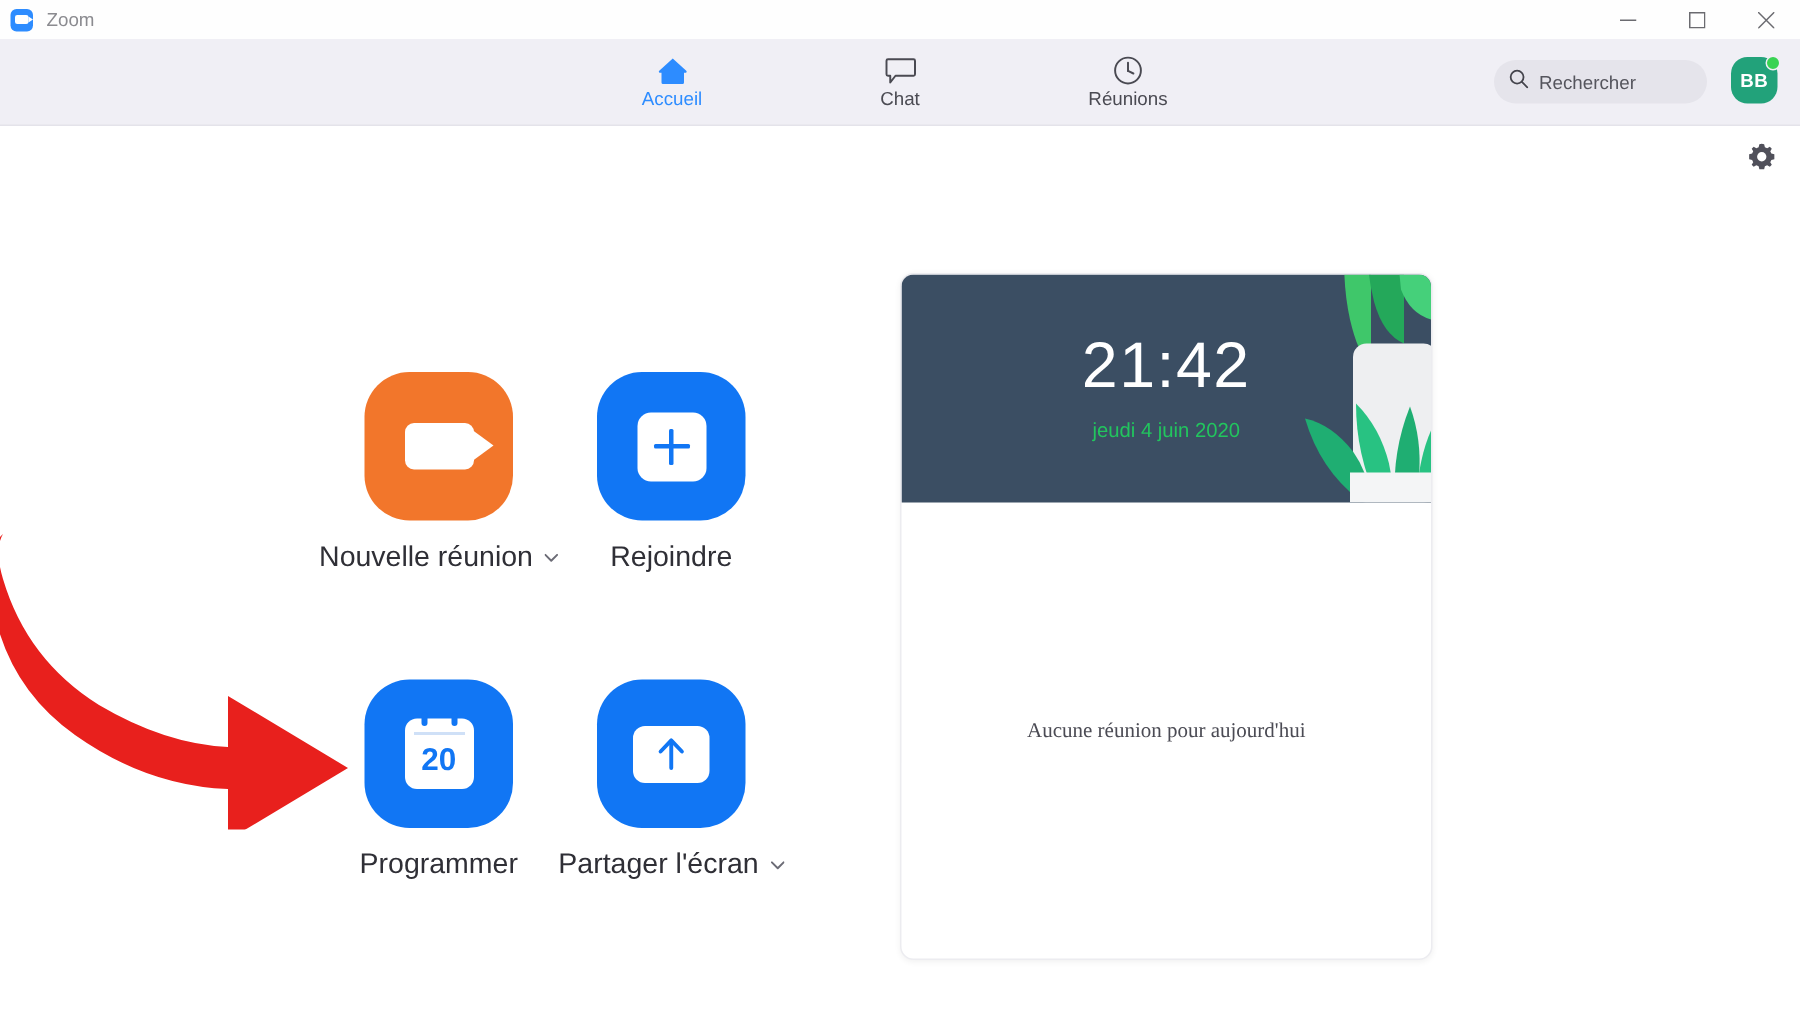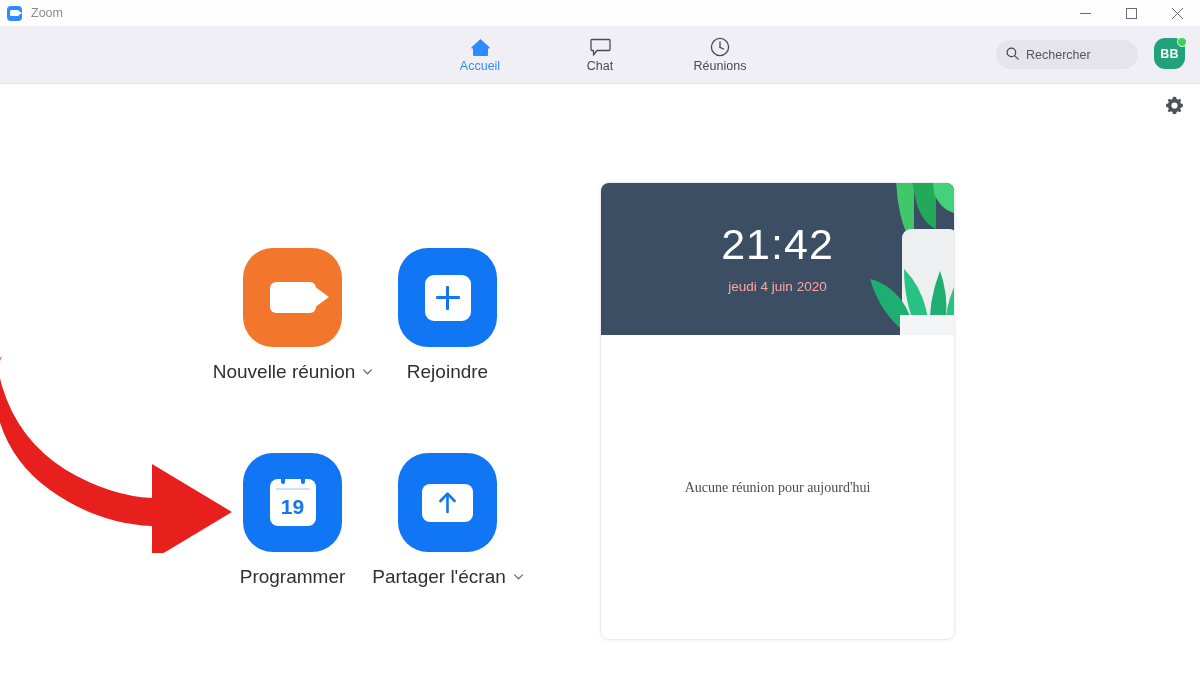--- a/index.html
+++ b/index.html
@@ -55,21 +55,21 @@
   .navbar {
     position: absolute; top: 26px; left: 0;
     width: 1200px; height: 58px;
     background: #f0eff5;
     border-bottom: 1px solid #e4e3ea;
   }
   .nav-items {
     position: absolute; left: 0; top: 0;
     width: 1200px; height: 57px;
     display: flex; align-items: center; justify-content: center;
-    gap: 24px;
+    gap: 56px;
   }
   .nav-item {
     width: 96px; height: 52px;
     display: flex; flex-direction: column;
     align-items: center; justify-content: center; gap: 3px;
     color: #4a4a52; cursor: pointer;
   }
   .nav-item.active { color: #2d8cff; }
   .nav-label { font-size: 12.5px; line-height: 1; }
   .nav-icon { height: 21px; display: flex; align-items: flex-end; }
@@ -202,21 +202,21 @@
   .clock-time {
     position: absolute; left: 0; right: 0; top: 40px;
     text-align: center;
     color: #ffffff; font-size: 43px; font-weight: 300;
     letter-spacing: 1px; line-height: 1;
     padding-right: 0;
   }
   .clock-date {
     position: absolute; left: 0; right: 0; top: 96px;
     text-align: center;
-    color: #fca5a5; font-size: 13.5px;
+    color: #22c55e; font-size: 13.5px;
   }
   .plant { position: absolute; right: 0; top: 0; width: 110px; height: 152px; }
 
   .card-body {
     position: relative; height: 306px;
   }
   .no-meeting {
     position: absolute; left: 0; right: 0; top: 145px;
     text-align: center;
     font-size: 14px; color: #4b4b54; font-family: Liberation Serif, serif;
@@ -349,21 +349,21 @@
       </div>
     </div>
 
     <div class="tile-row">
       <div class="tile">
         <div class="tile-icon blue">
           <div class="cal-icon">
             <div class="ring l"></div>
             <div class="ring r"></div>
             <div class="bar"></div>
-            <div class="cal-day">19</div>
+            <div class="cal-day">20</div>
           </div>
         </div>
         <div class="tile-label-row wide">
           <span>Programmer</span>
         </div>
       </div>
 
       <div class="tile">
         <div class="tile-icon blue">
           <div class="white-box-wide">

